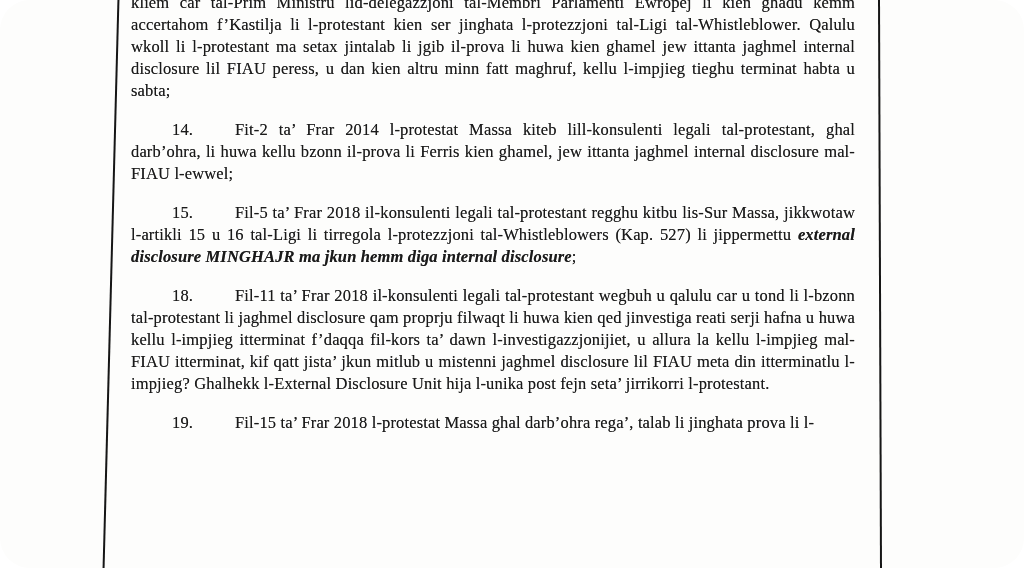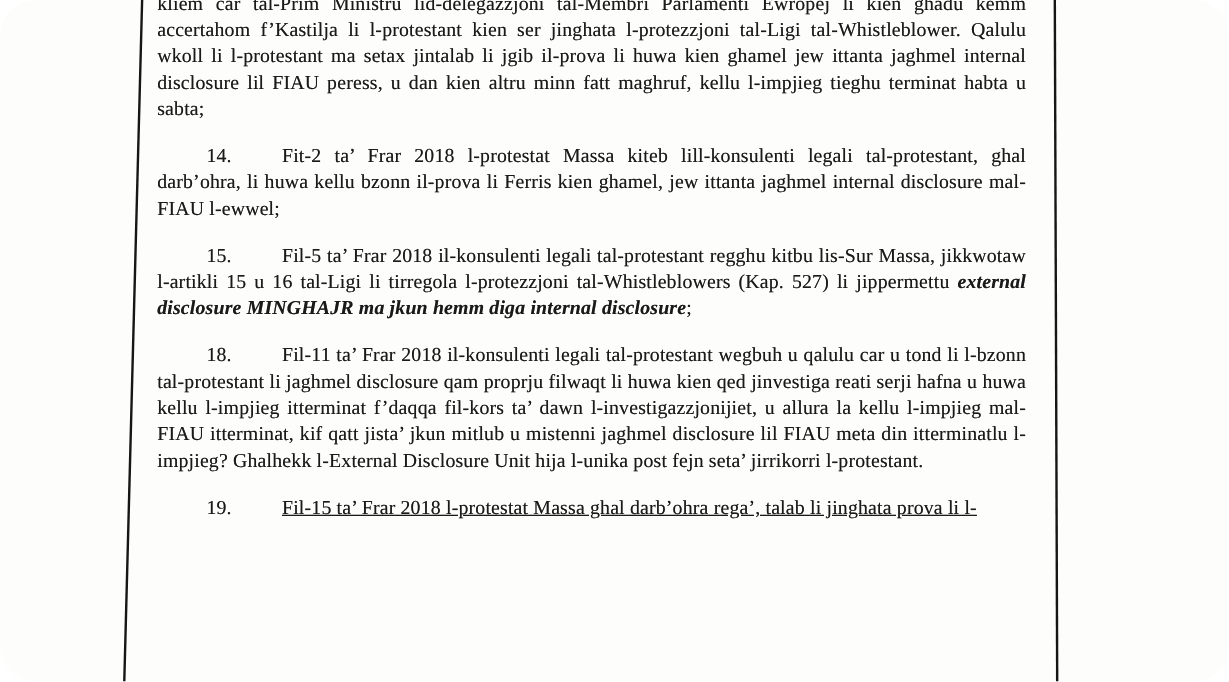--- a/index.html
+++ b/index.html
@@ -22,30 +22,30 @@
   .rule-right { left: 879px; transform: rotate(-0.2deg); }
   .text-block {
     position: absolute; left: 131px; top: -8px; width: 724px;
     font-size: 16.5px; line-height: 22px;
     text-align: justify;
     letter-spacing: 0.15px;
     text-shadow: 0 0 0.5px rgba(25,25,25,0.6);
     filter: blur(0.15px) contrast(1.02);
   }
   .para { margin: 0 0 17px 0; }
-  .para:last-child { margin-bottom: 0; text-decoration: underline; }
+  .para:last-child { margin-bottom: 0; }
   .para-num { display: inline-block; width: 63px; margin-left: 41px; }
   .bi { font-weight: bold; font-style: italic; }
 </style>
 </head>
 <body>
 
 <div class="scan">
   <div class="rule rule-left"></div>
   <div class="rule rule-right"></div>
   <div class="text-block">
       <div class="para"><span>kliem car tal-Prim Ministru lid-delegazzjoni tal-Membri Parlamenti Ewropej li kien ghadu kemm accertahom f’Kastilja li l-protestant kien ser jinghata l-protezzjoni tal-Ligi tal-Whistleblower. Qalulu wkoll li l-protestant ma setax jintalab li jgib il-prova li huwa kien ghamel jew ittanta jaghmel internal disclosure lil FIAU peress, u dan kien altru minn fatt maghruf, kellu l-impjieg tieghu terminat habta u sabta;</span></div>
-      <div class="para"><span class="para-num">14.</span><span>Fit-2 ta’ Frar 2018 l-protestat Massa kiteb lill-konsulenti legali tal-protestant, ghal darb’ohra, li huwa kellu bzonn il-prova li Ferris kien ghamel, jew ittanta jaghmel internal disclosure mal-FIAU l-ewwel;</span></div>
+      <div class="para"><span class="para-num">14.</span><span>Fit-2 ta’ Frar 2014 l-protestat Massa kiteb lill-konsulenti legali tal-protestant, ghal darb’ohra, li huwa kellu bzonn il-prova li Ferris kien ghamel, jew ittanta jaghmel internal disclosure mal-FIAU l-ewwel;</span></div>
       <div class="para"><span class="para-num">15.</span><span>Fil-5 ta’ Frar 2018 il-konsulenti legali tal-protestant regghu kitbu lis-Sur Massa, jikkwotaw l-artikli 15 u 16 tal-Ligi li tirregola l-protezzjoni tal-Whistleblowers (Kap. 527) li jippermettu </span><span class="bi">external disclosure MINGHAJR ma jkun hemm diga internal disclosure</span><span>;</span></div>
       <div class="para"><span class="para-num">18.</span><span>Fil-11 ta’ Frar 2018 il-konsulenti legali tal-protestant wegbuh u qalulu car u tond li l-bzonn tal-protestant li jaghmel disclosure qam proprju filwaqt li huwa kien qed jinvestiga reati serji hafna u huwa kellu l-impjieg itterminat f’daqqa fil-kors ta’ dawn l-investigazzjonijiet, u allura la kellu l-impjieg mal-FIAU itterminat, kif qatt jista’ jkun mitlub u mistenni jaghmel disclosure lil FIAU meta din itterminatlu l-impjieg? Ghalhekk l-External Disclosure Unit hija l-unika post fejn seta’ jirrikorri l-protestant.</span></div>
       <div class="para"><span class="para-num">19.</span><span>Fil-15 ta’ Frar 2018 l-protestat Massa ghal darb’ohra rega’,  talab li jinghata prova li l-</span></div>
     </div>
 </div>
 
 </body></html>

